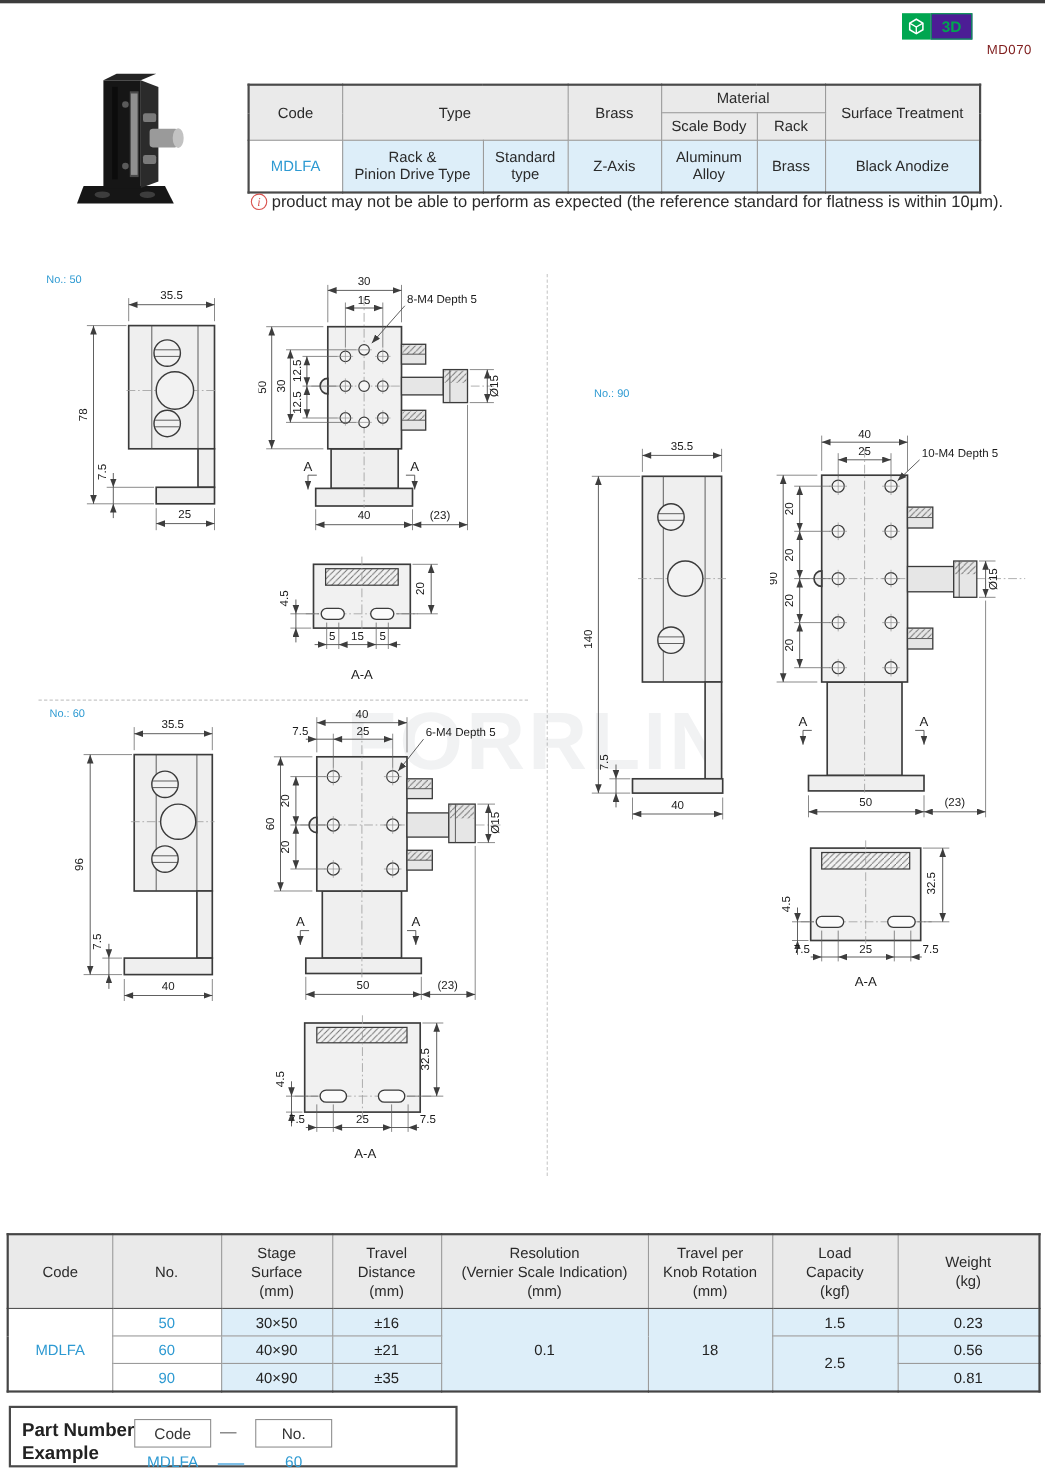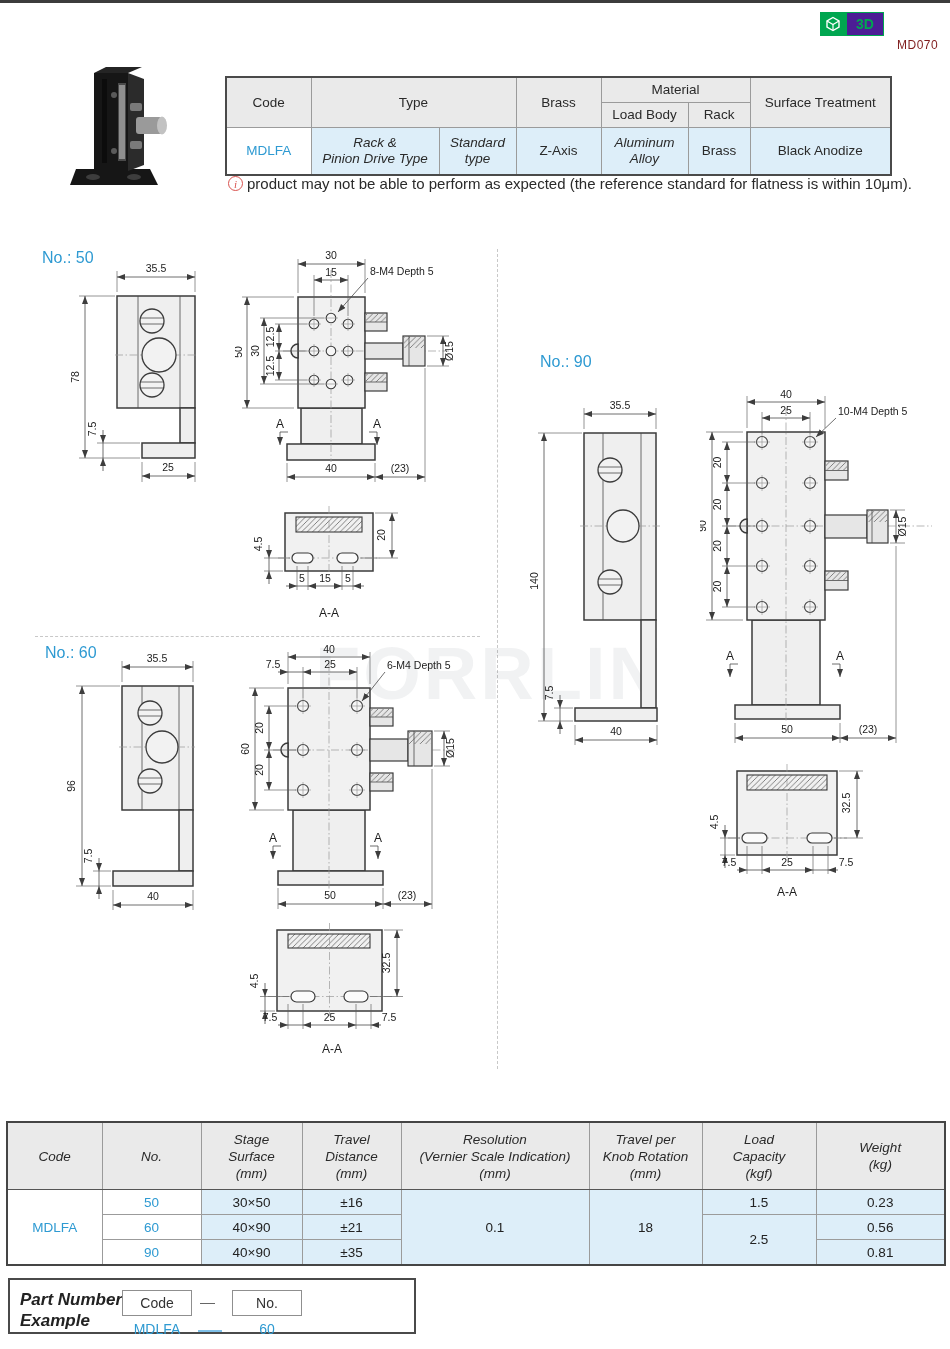--- a/index.html
+++ b/index.html
@@ -1,18 +1,18 @@
 <!DOCTYPE html>
 <html><head>
 <meta charset="utf-8">
 <style>
   html,body{margin:0;padding:0;background:#fff;}
   .page{position:relative;width:950px;height:1349px;background:#fff;border-top:3px solid #3c3c3c;
         font-family:"Liberation Sans",sans-serif;overflow:hidden;box-sizing:border-box;}
-  .pre{white-space:pre-line;font-style:italic;}
+  .pre{white-space:pre-line;}
   
   .badge-wrap{position:absolute;left:820px;top:9px;display:flex;align-items:center;gap:0;}
   .badge-cube{width:26px;height:24px;background:#00a650;display:flex;align-items:center;justify-content:center;}
   .badge-3d{width:38px;height:24px;border:1.5px solid #00a650;box-sizing:border-box;color:#00a650;
             font-size:14px;font-weight:bold;display:flex;align-items:center;justify-content:center;background:#4c1d95;}
   .page-code{position:absolute;left:897px;top:11px;font-size:12px;color:#7f1d1d;letter-spacing:0.5px;margin-top:24px;}
   
   table{border-collapse:collapse;table-layout:fixed;}
   .info{position:absolute;left:225px;top:73px;width:665px;border:2px solid #4a4a4a;}
   .info th,.info td{border:1px solid #9b9b9b;text-align:center;vertical-align:middle;
@@ -20,21 +20,21 @@
   .info th{background:#eaeaea;height:22px;}
   .info td{height:44px;background:#ddeef9;}
   .info td.code-cell{background:#fff;color:#2e9ad2;}
   
   .note{position:absolute;left:228px;top:170px;display:flex;gap:4px;width:690px;}
   .note-icon{flex:0 0 15px;width:15px;height:15px;border:1.3px solid #d9534f;border-radius:50%;color:#d9534f;
              font-size:11px;line-height:14px;text-align:center;margin-top:3px;box-sizing:border-box;font-family:"Liberation Serif",serif;font-style:italic;}
   .note-text{font-size:15px;color:#2a2a2a;line-height:22px;}
   
   .draw{position:absolute;}
-  .dwg-label{position:absolute;color:#2e9ad2;font-size:16px;}
+  .dwg-label{position:absolute;color:#2e9ad2;font-size:10px;}
   .oln{fill:#efefef;stroke:#3b3b3b;stroke-width:1.5;}
   .oln2{fill:#e6e6e6;stroke:#3b3b3b;stroke-width:1.2;}
   .slot{fill:#fbfbfb;stroke:#3b3b3b;stroke-width:1.2;}
   .scr{fill:#f2f2f2;stroke:#3b3b3b;stroke-width:1.3;}
   .holec{fill:#f6f6f6;stroke:#3b3b3b;stroke-width:1.1;}
   .thin{stroke:#4a4a4a;stroke-width:0.8;fill:none;}
   .tick{stroke:#8a8a8a;stroke-width:0.6;fill:none;}
   .dim{stroke:#4a4a4a;stroke-width:0.8;fill:none;}
   .ext{stroke:#5a5a5a;stroke-width:0.65;fill:none;}
   .cl{stroke:#9a9a9a;stroke-width:0.7;fill:none;stroke-dasharray:8 2.5 1.5 2.5;}
@@ -125,21 +125,21 @@
       </colgroup>
     <tbody>
         <tr>
       <th rowspan="2">Code</th>
       <th colspan="2" rowspan="2">Type</th>
       <th rowspan="2">Brass</th>
       <th colspan="2">Material</th>
       <th rowspan="2">Surface Treatment</th>
     </tr>
     <tr>
-      <th>Load Body</th>
+      <th>Scale Body</th>
       <th>Rack</th>
     </tr>
     <tr>
       <td class="code-cell">MDLFA</td>
       <td class="pre">Rack &amp;
 Pinion Drive Type</td>
       <td class="pre">Standard
 type</td>
       <td>Z-Axis</td>
       <td class="pre">Aluminum

